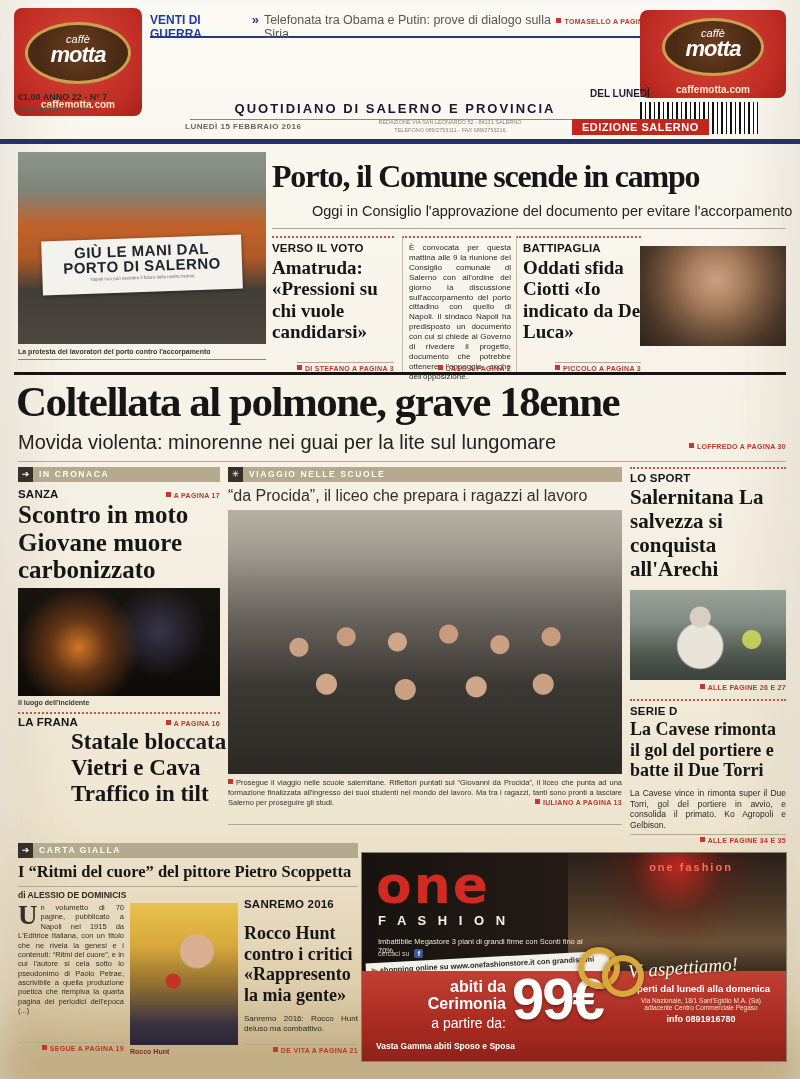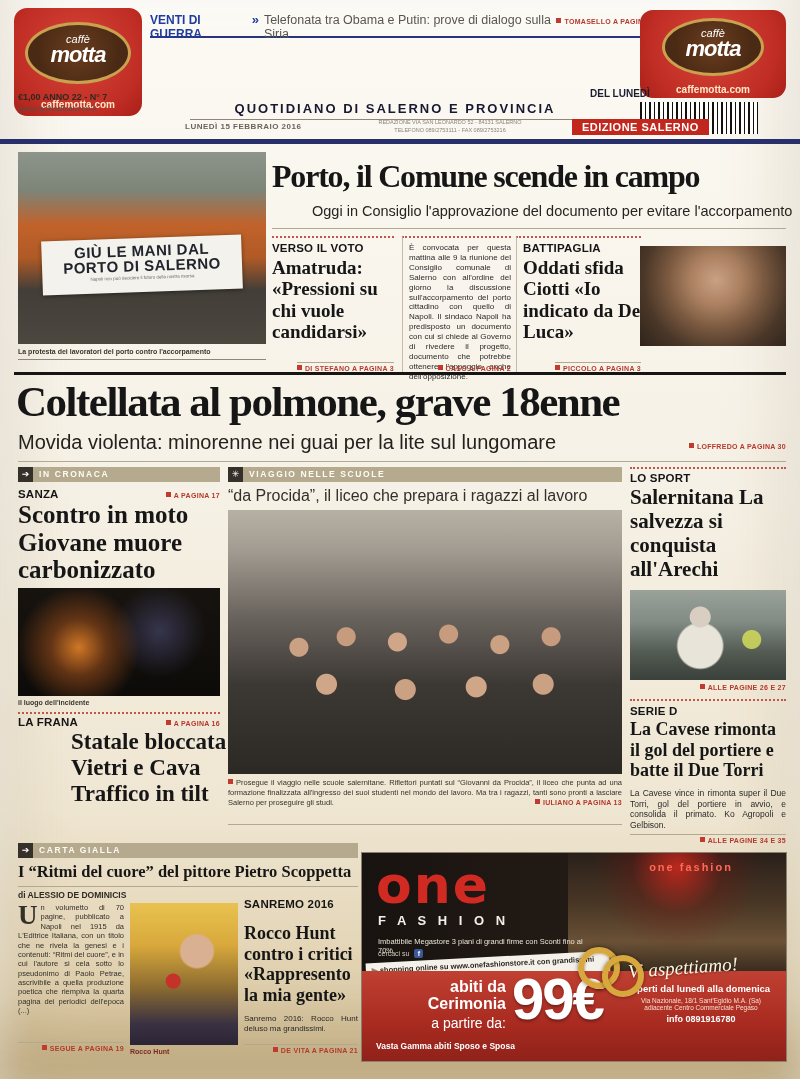--- a/index.html
+++ b/index.html
@@ -14,21 +14,21 @@
   .pageref{font-weight:bold;font-size:7px;color:#b5392c;letter-spacing:.3px;white-space:nowrap;}
   .sq{display:inline-block;width:5px;height:5px;background:#c13a2e;margin-right:3px;vertical-align:1px;}
   .dotted-top{border-top:2px dotted #c0584a;}
   .hairline{border-top:1px solid #b3a992;}
   .secbar{display:flex;align-items:stretch;height:15px;}
   .secbar .ic{width:15px;background:#35302a;color:#fff;font-size:9px;line-height:15px;text-align:center;flex:0 0 15px;}
   .secbar .bar{flex:1;background:#b6aa8e;color:#fdfbf4;font-weight:bold;font-size:8.5px;letter-spacing:1.6px;line-height:15px;padding-left:6px;}
   .body-txt{font-size:8px;line-height:1.24;color:#2a2a2a;text-align:justify;}
   .cap{font-size:7px;font-weight:bold;color:#3a362e;}
   
-  .motta{background:radial-gradient(circle at 50% 40%, #d8453a 0%, #c02d24 70%, #a82019 100%);border-radius:13px;}
+  .motta{background:radial-gradient(circle at 50% 40%, #d8453a 0%, #c02d24 70%, #a82019 100%);border-radius:8px;}
   .motta .oval{position:absolute;left:50%;top:14px;transform:translateX(-50%);width:100px;height:56px;border-radius:50%;
      background:radial-gradient(circle at 50% 45%, #6a3d1f 0%, #4a2a14 70%);border:3px solid #caa14e;color:#fff;text-align:center;}
   .motta .oval .c1{font-style:italic;font-size:11px;margin-top:8px;}
   .motta .oval .c2{font-style:italic;font-weight:bold;font-size:22px;margin-top:-3px;letter-spacing:-1px;}
   .motta .url{position:absolute;left:0;right:0;bottom:6px;text-align:center;color:#ffe9c8;font-weight:bold;font-size:10px;}
   .barcode{background:#fff;background-image:repeating-linear-gradient(90deg,#14100c 0 2px,transparent 2px 5px,#14100c 5px 6px,transparent 6px 9px);}
   
   .ad-black{background:linear-gradient(90deg,#181310 0%,#241b15 55%,#1a130f 100%);}
   .ad-red{background:linear-gradient(180deg,#c04032 0%,#a82a20 60%,#8f221a 100%);}
   .ring{border:6px solid #d8a83e;border-radius:50%;box-shadow:0 0 4px rgba(0,0,0,.5), inset 0 0 3px rgba(120,80,10,.8);}
@@ -187,21 +187,21 @@
   </div>
   <div class="abs pageref" style="left:18px;top:1042px;width:106px;text-align:right;border-top:1px solid #b3a992;padding-top:2px;"><span class="sq"></span><span>SEGUE A PAGINA 19</span></div>
   <div class="abs" style="left:130px;top:903px;width:108px;height:142px;background:
       radial-gradient(circle at 62% 34%, #d9b091 0 16px, rgba(0,0,0,0) 18px),
       radial-gradient(circle at 40% 55%, #c4322a 0 7px, rgba(0,0,0,0) 8px),
       linear-gradient(180deg,#e8c24e 0%,#d8a83c 30%,#8a6a30 60%,#3a3242 85%,#2a2434 100%);"></div>
   <div class="abs cap" style="left:130px;top:1048px;color:#7a2a22;">Rocco Hunt</div>
   <div class="abs" style="left:244px;top:898px;width:114px;">
     <div class="kicker">SANREMO 2016</div>
     <div class="hl" style="font-size:18px;line-height:1.15;margin-top:13px;">Rocco Hunt contro i critici «Rappresento la mia gente»</div>
-    <div class="body-txt" style="font-size:8px;margin-top:8px;">Sanremo 2016: Rocco Hunt deluso ma grandissimi.</div>
+    <div class="body-txt" style="font-size:8px;margin-top:8px;">Sanremo 2016: Rocco Hunt deluso ma combattivo.</div>
     <div class="pageref" style="text-align:right;margin-top:10px;border-top:1px solid #b3a992;padding-top:2px;"><span class="sq"></span><span>DE VITA A PAGINA 21</span></div>
   </div>
 
   <div class="abs" style="left:362px;top:853px;width:424px;height:208px;box-shadow:0 0 0 1px #8a8072;">
     <div class="abs ad-black" style="left:0;top:0;width:424px;height:118px;">
       <div class="abs" style="right:0;top:0;width:190px;height:118px;background:
           radial-gradient(circle at 50% 12%, rgba(210,40,30,.85) 0%, rgba(120,20,15,.3) 30%, rgba(0,0,0,0) 55%),
           linear-gradient(180deg,#2a201a 0%,#4a3826 45%,#6a5136 75%,#3a2c1e 100%); padding-left: 28px;">
         <div style="text-align:center;color:#ff6a55;font-weight:bold;font-size:11px;letter-spacing:2px;margin-top:8px;">one fashion</div>
       </div>

